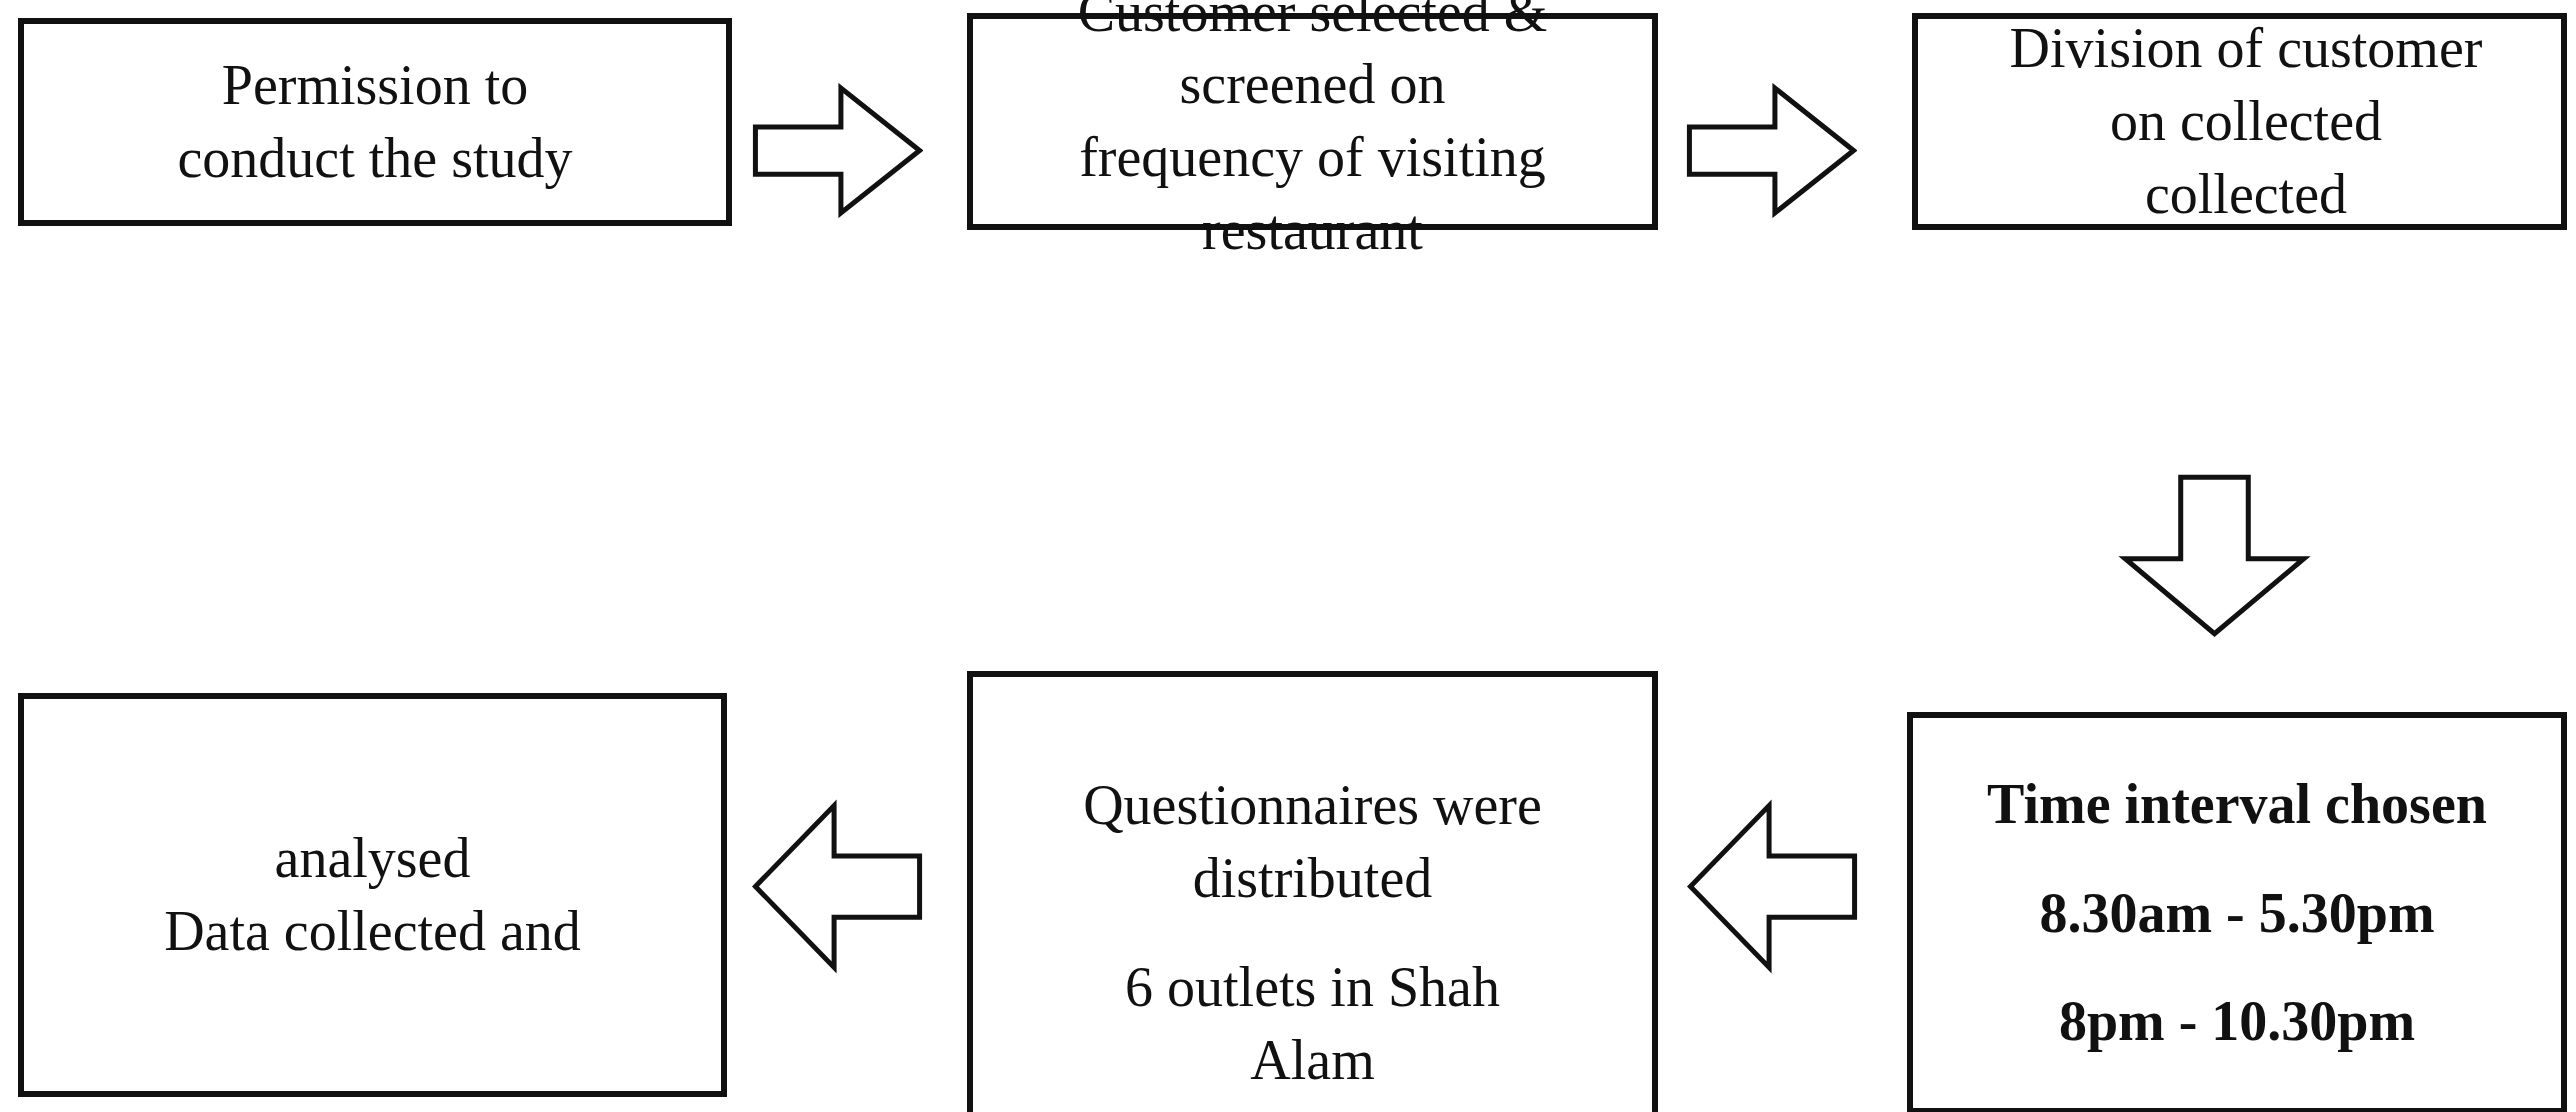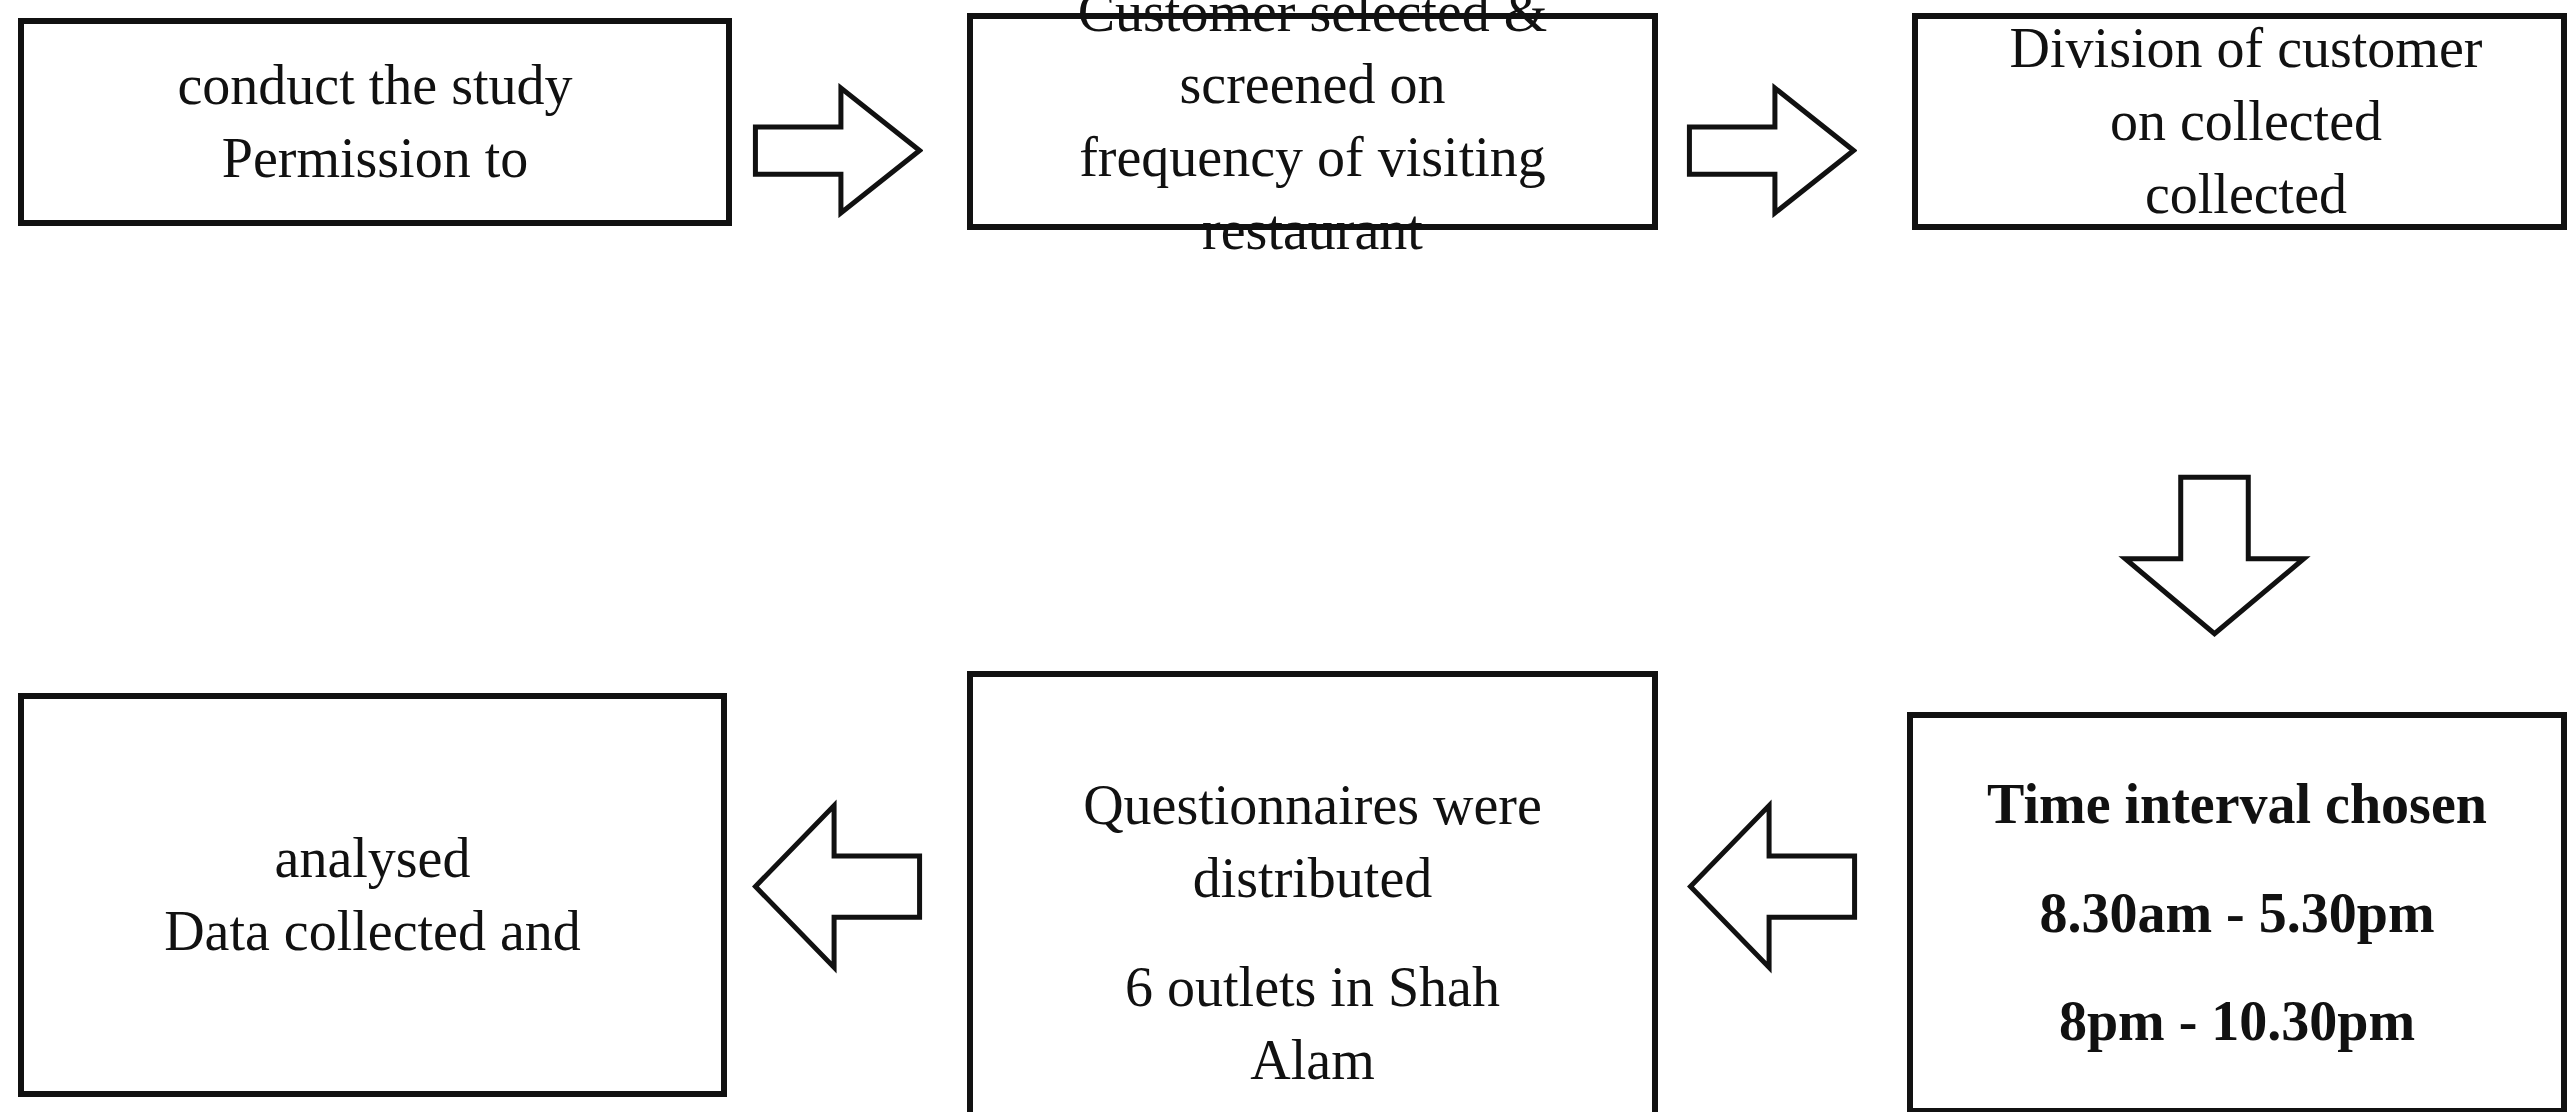--- a/index.html
+++ b/index.html
@@ -51,22 +51,22 @@
   #arrow-down-1 { left: 2118px; top: 474px; width: 193px; height: 163px; }
   #arrow-3 { left: 752px;  top: 799px; width: 171px; height: 175px; }
   #arrow-4 { left: 1687px; top: 799px; width: 171px; height: 175px; }
 </style>
 </head>
 <body>
 
 <div id="canvas">
 
   <div class="node" id="node-permission">
+    <span class="line">Permission to</span>
     <span class="line">conduct the study</span>
-    <span class="line">Permission to</span>
   </div>
 
   <div class="arrow" id="arrow-1">
     <svg viewBox="0 0 100 80" preserveAspectRatio="none" aria-hidden="true">
       <polygon points="2,26 52,26 52,3 98,40 52,77 52,54 2,54" fill="#ffffff" stroke="#111111" stroke-width="5" stroke-linejoin="miter" vector-effect="non-scaling-stroke"></polygon>
     </svg>
   </div>
 
   <div class="node" id="node-customer">
     <span class="line">Customer selected &amp;</span>

